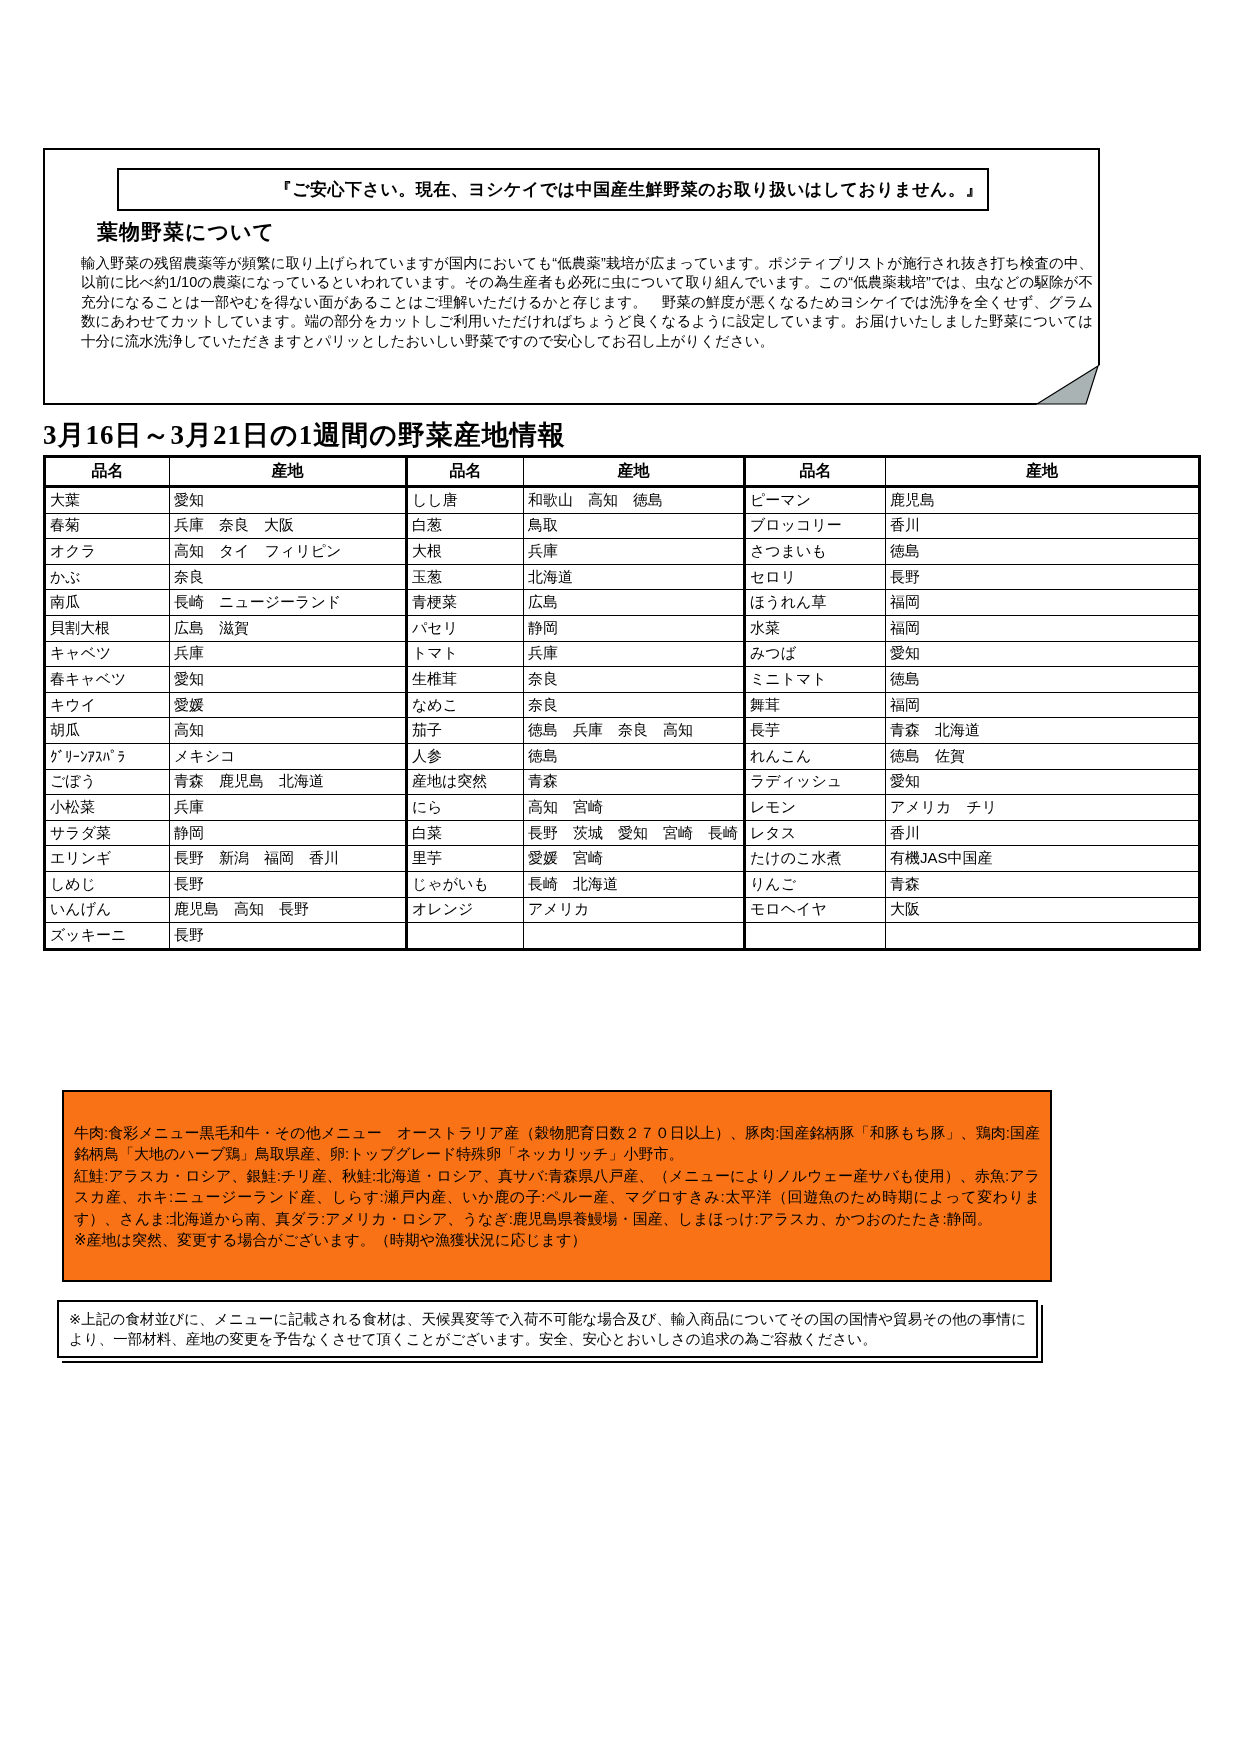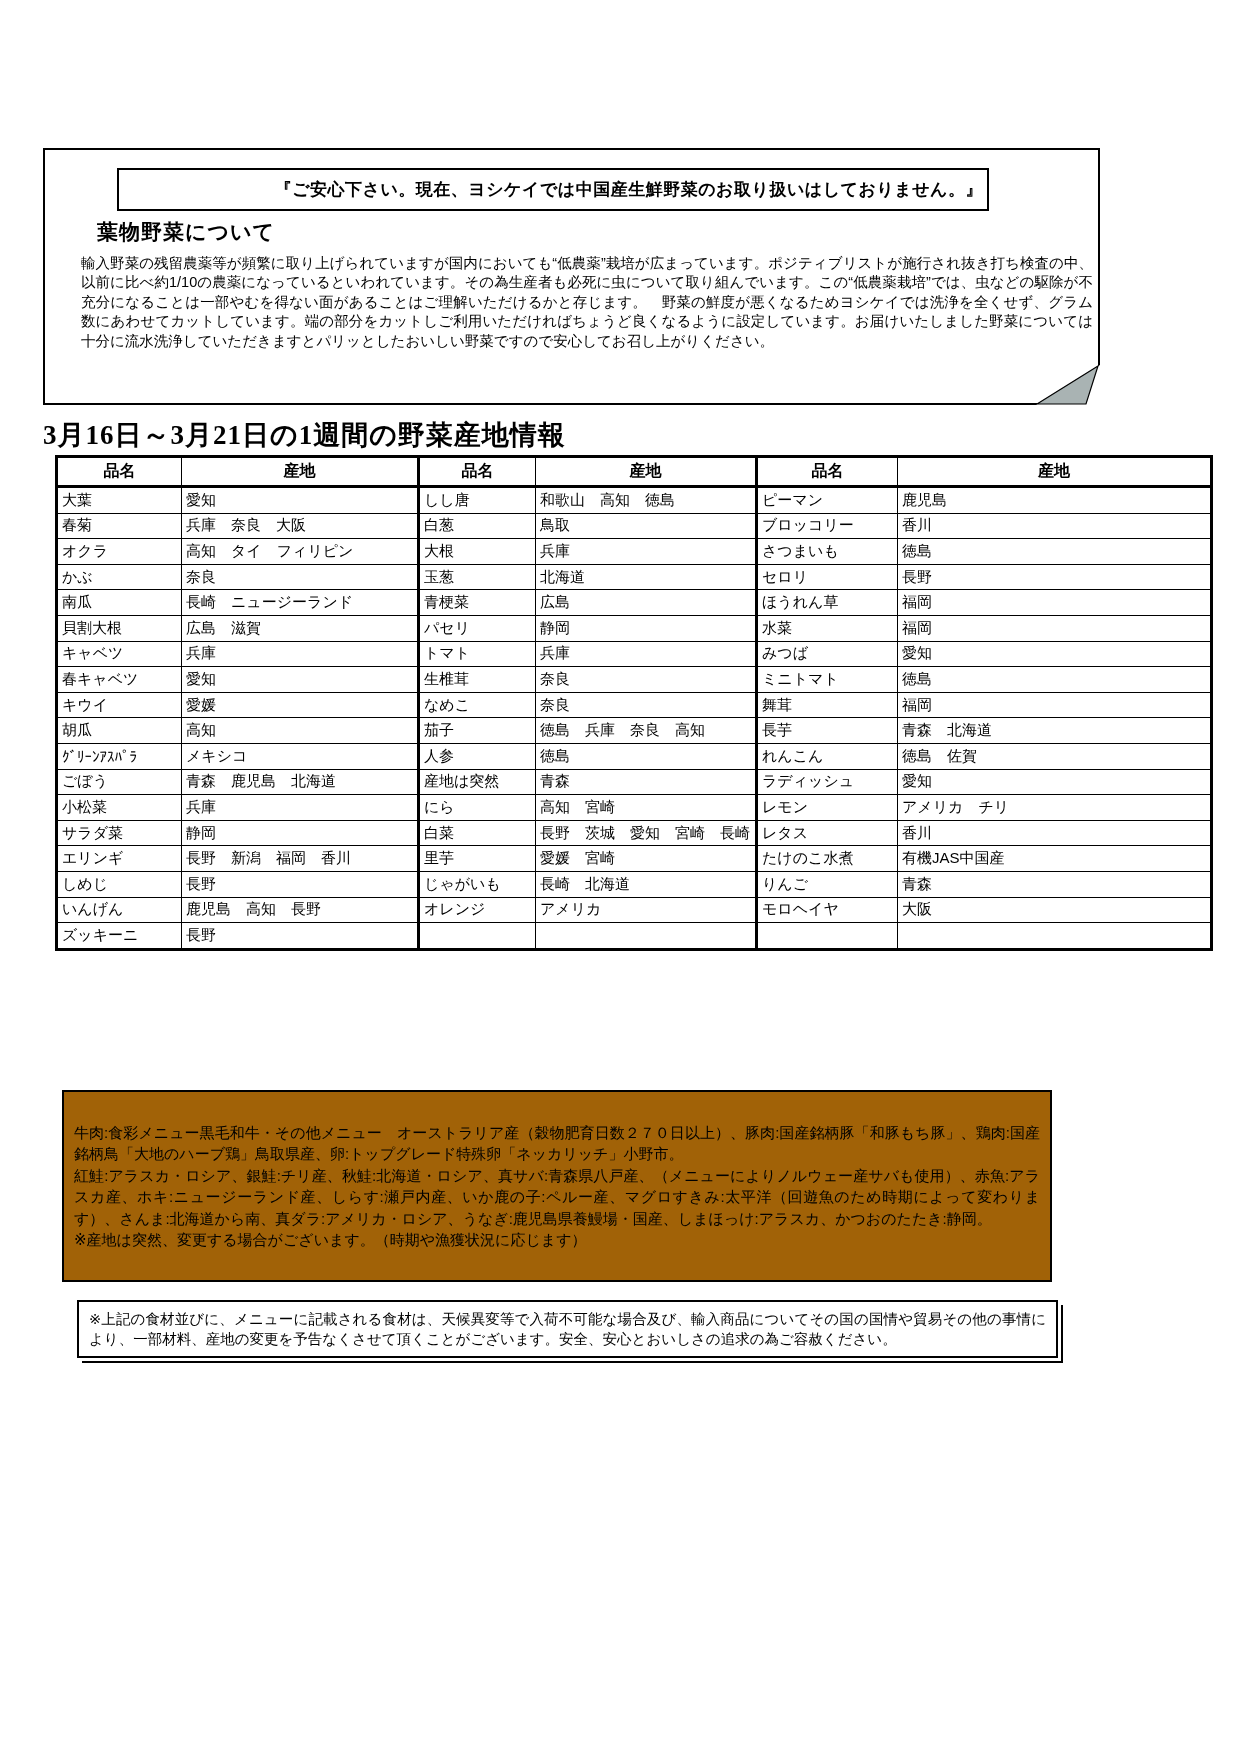--- a/index.html
+++ b/index.html
@@ -36,49 +36,48 @@
     text-align:left; font-family:"Liberation Serif","DejaVu Serif",serif;
     font-weight:bold; font-size:27px; letter-spacing:1px;
   }
 
   
   .produce-table {
     position:absolute; left:43px; top:455px; width:1155px;
     border-collapse:collapse; table-layout:fixed; background:#fff;
   }
   .produce-table, .produce-table th, .produce-table td { border:1px solid #000; }
-  .produce-table { border:3px solid #000;margin-left:12px; }
+  .produce-table { border:3px solid #000; }
   .produce-table th {
     font-size:16px; font-weight:bold; text-align:center;
     padding:3px 0; border-bottom:3px solid #000; background:#fff;
   }
   .produce-table td {
     font-size:15px; height:20.6px; padding:2px 3px 2px 4px;
     white-space:nowrap; overflow:hidden; vertical-align:middle;
   }
   .produce-table th:nth-child(3), .produce-table td:nth-child(3),
   .produce-table th:nth-child(5), .produce-table td:nth-child(5) {
     border-left:3px solid #000;
   }
 
   
   .meat-box {
     position:absolute; left:62px; top:1090px; width:966px; min-height:172px;
     border:2px solid #000; padding:8px 10px;
     font-size:15px; line-height:21.5px; white-space:pre-line; text-align:justify;
-    background:#a16207;
+    background:#f97316;
   }
 
   
   .footer-box {
     position:absolute; left:57px; top:1300px; width:957px;
     border:2px solid #000; padding:7px 10px;
     font-size:14.5px; line-height:20px; text-align:justify; background:#fff;
     box-shadow:3px 3px 0 0 #ffffff, 5px 5px 0 0 #000000;
-    margin-left:20px;
   }
 </style>
 </head>
 <body>
 
 <div class="notice-box">
   <div class="quote-box">
     <span>『ご安心下さい。現在、ヨシケイでは中国産生鮮野菜のお取り扱いはしておりません。』</span>
   </div>
   <div class="section-heading">葉物野菜について</div>

